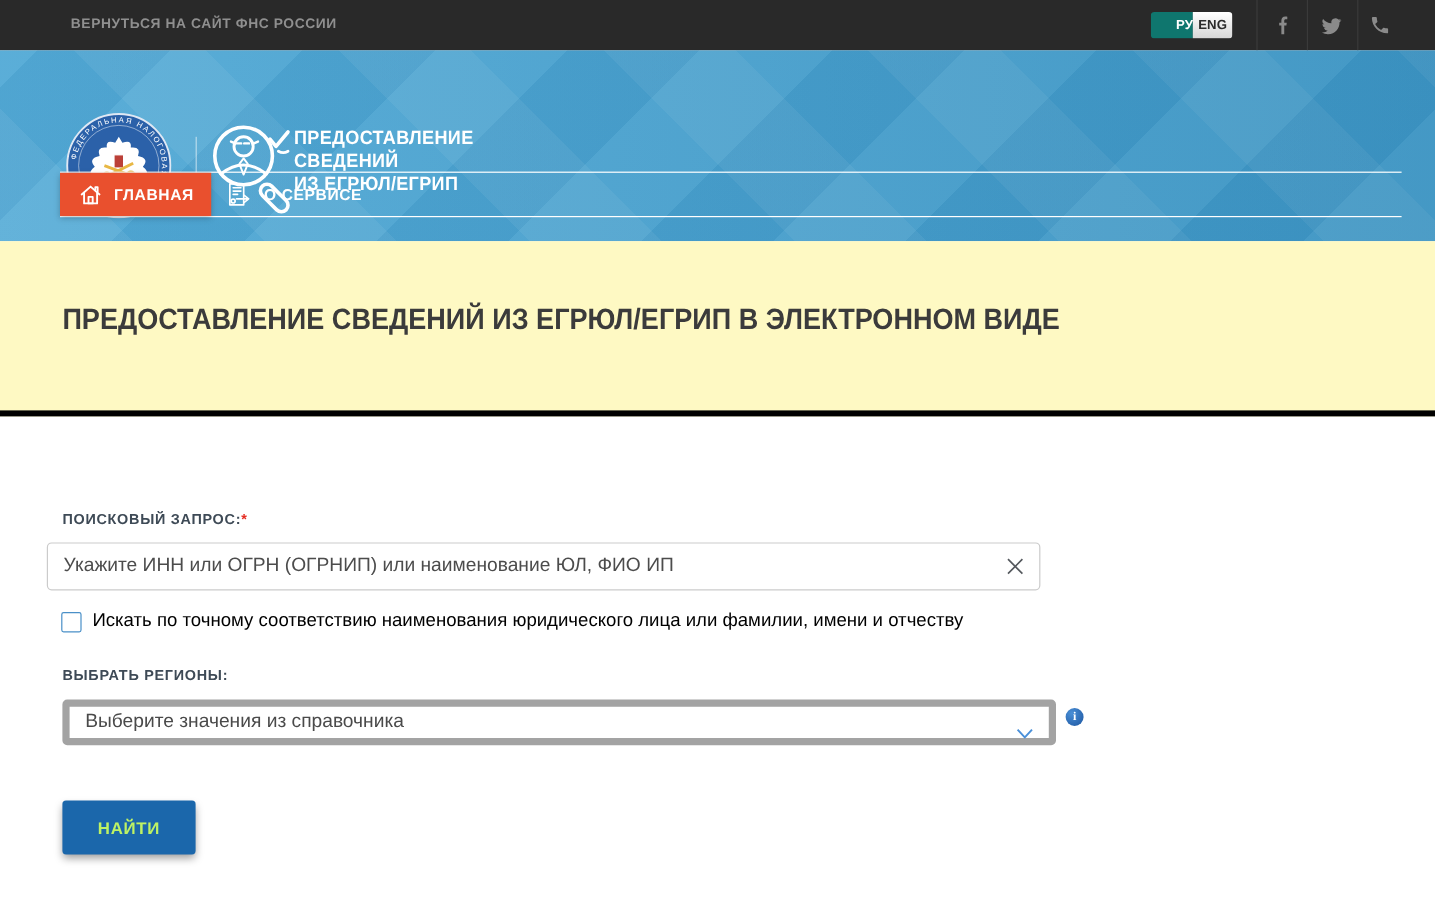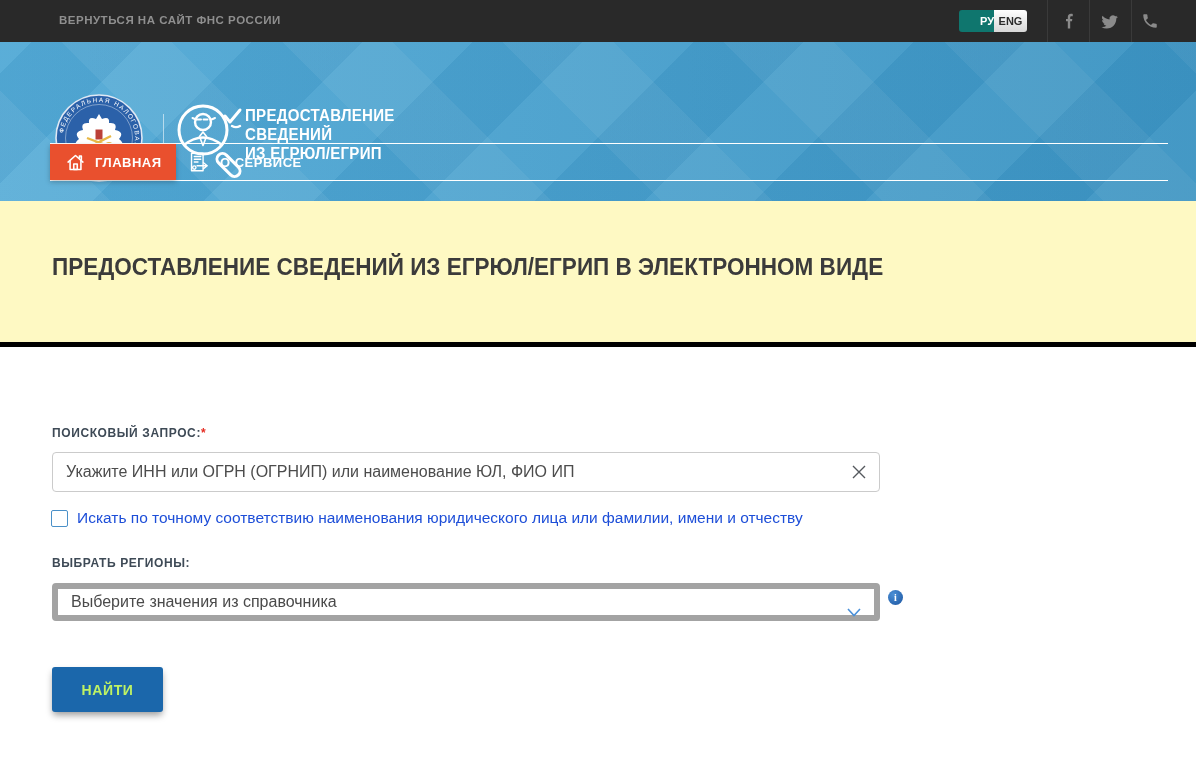--- a/index.html
+++ b/index.html
@@ -47,32 +47,32 @@
   
   .titleband { position:absolute; left:0; top:201px; width:1196px; height:146px;
                background:#fef9c3; border-bottom:5px solid #000000; }
   .page-title { position:absolute; left:52px; top:52px; font-size:24.5px; font-weight:bold;
                 color:#3b3b3b; white-space:nowrap; transform:scaleX(.92); transform-origin:left top; }
 
   
   .field-label { position:absolute; left:52px; font-size:12px; font-weight:bold;
                  color:#3e4a56; letter-spacing:.6px; }
   .req { color:#e52c22; }
-  .query-wrap { position:absolute; left:52px; top:452px; width:828px; height:40px; }
+  .query-wrap { position:absolute; left:39px; top:452px; width:828px; height:40px; }
   .query-input { width:100%; height:100%; border:1px solid #cbcbcb; border-radius:4px;
                  padding:0 44px 0 13px; font-family:"Liberation Sans",sans-serif;
                  font-size:16px; color:#4a4a4a; outline:none; }
   .query-input::placeholder { color:#4c4c4c; opacity:1; }
   .clear-x { position:absolute; right:13px; top:12px; width:16px; height:16px; cursor:pointer; }
   .clear-x svg { width:16px; height:16px; stroke:#55595e; stroke-width:1.4; }
 
   .cb-row { position:absolute; left:51px; top:509px; display:flex; align-items:flex-start; gap:9px; }
   .checkbox { width:17px; height:17px; border:1px solid #4a90c8; border-radius:2px;
               background:#fff; cursor:pointer; flex:none; margin-top:1px; }
-  .cb-label { font-size:15.5px; color:#1d4ed8; }
+  .cb-label { font-size:15.5px; color:#000000; }
 
   .select-wrap { position:absolute; left:52px; top:583px; width:828px; height:38px;
                  border:6px solid #a3a3a3; border-radius:4px; background:#fff;
                  display:flex; align-items:center; cursor:pointer; }
   .select-text { margin-left:13px; font-size:16px; color:#4a4a4a; }
   .chevron { position:absolute; right:13px; top:14px; width:14px; height:9px; }
   .chevron svg { width:14px; height:9px; stroke:#4a90d9; stroke-width:1.6; fill:none; }
   .info-badge { position:absolute; left:888px; top:590px; width:15px; height:15px; border-radius:50%;
                 background:radial-gradient(circle at 35% 30%, #4a8fd6, #1c55a0);
                 color:#fff; font-size:10px; font-weight:bold; font-family:"Liberation Serif",serif;

